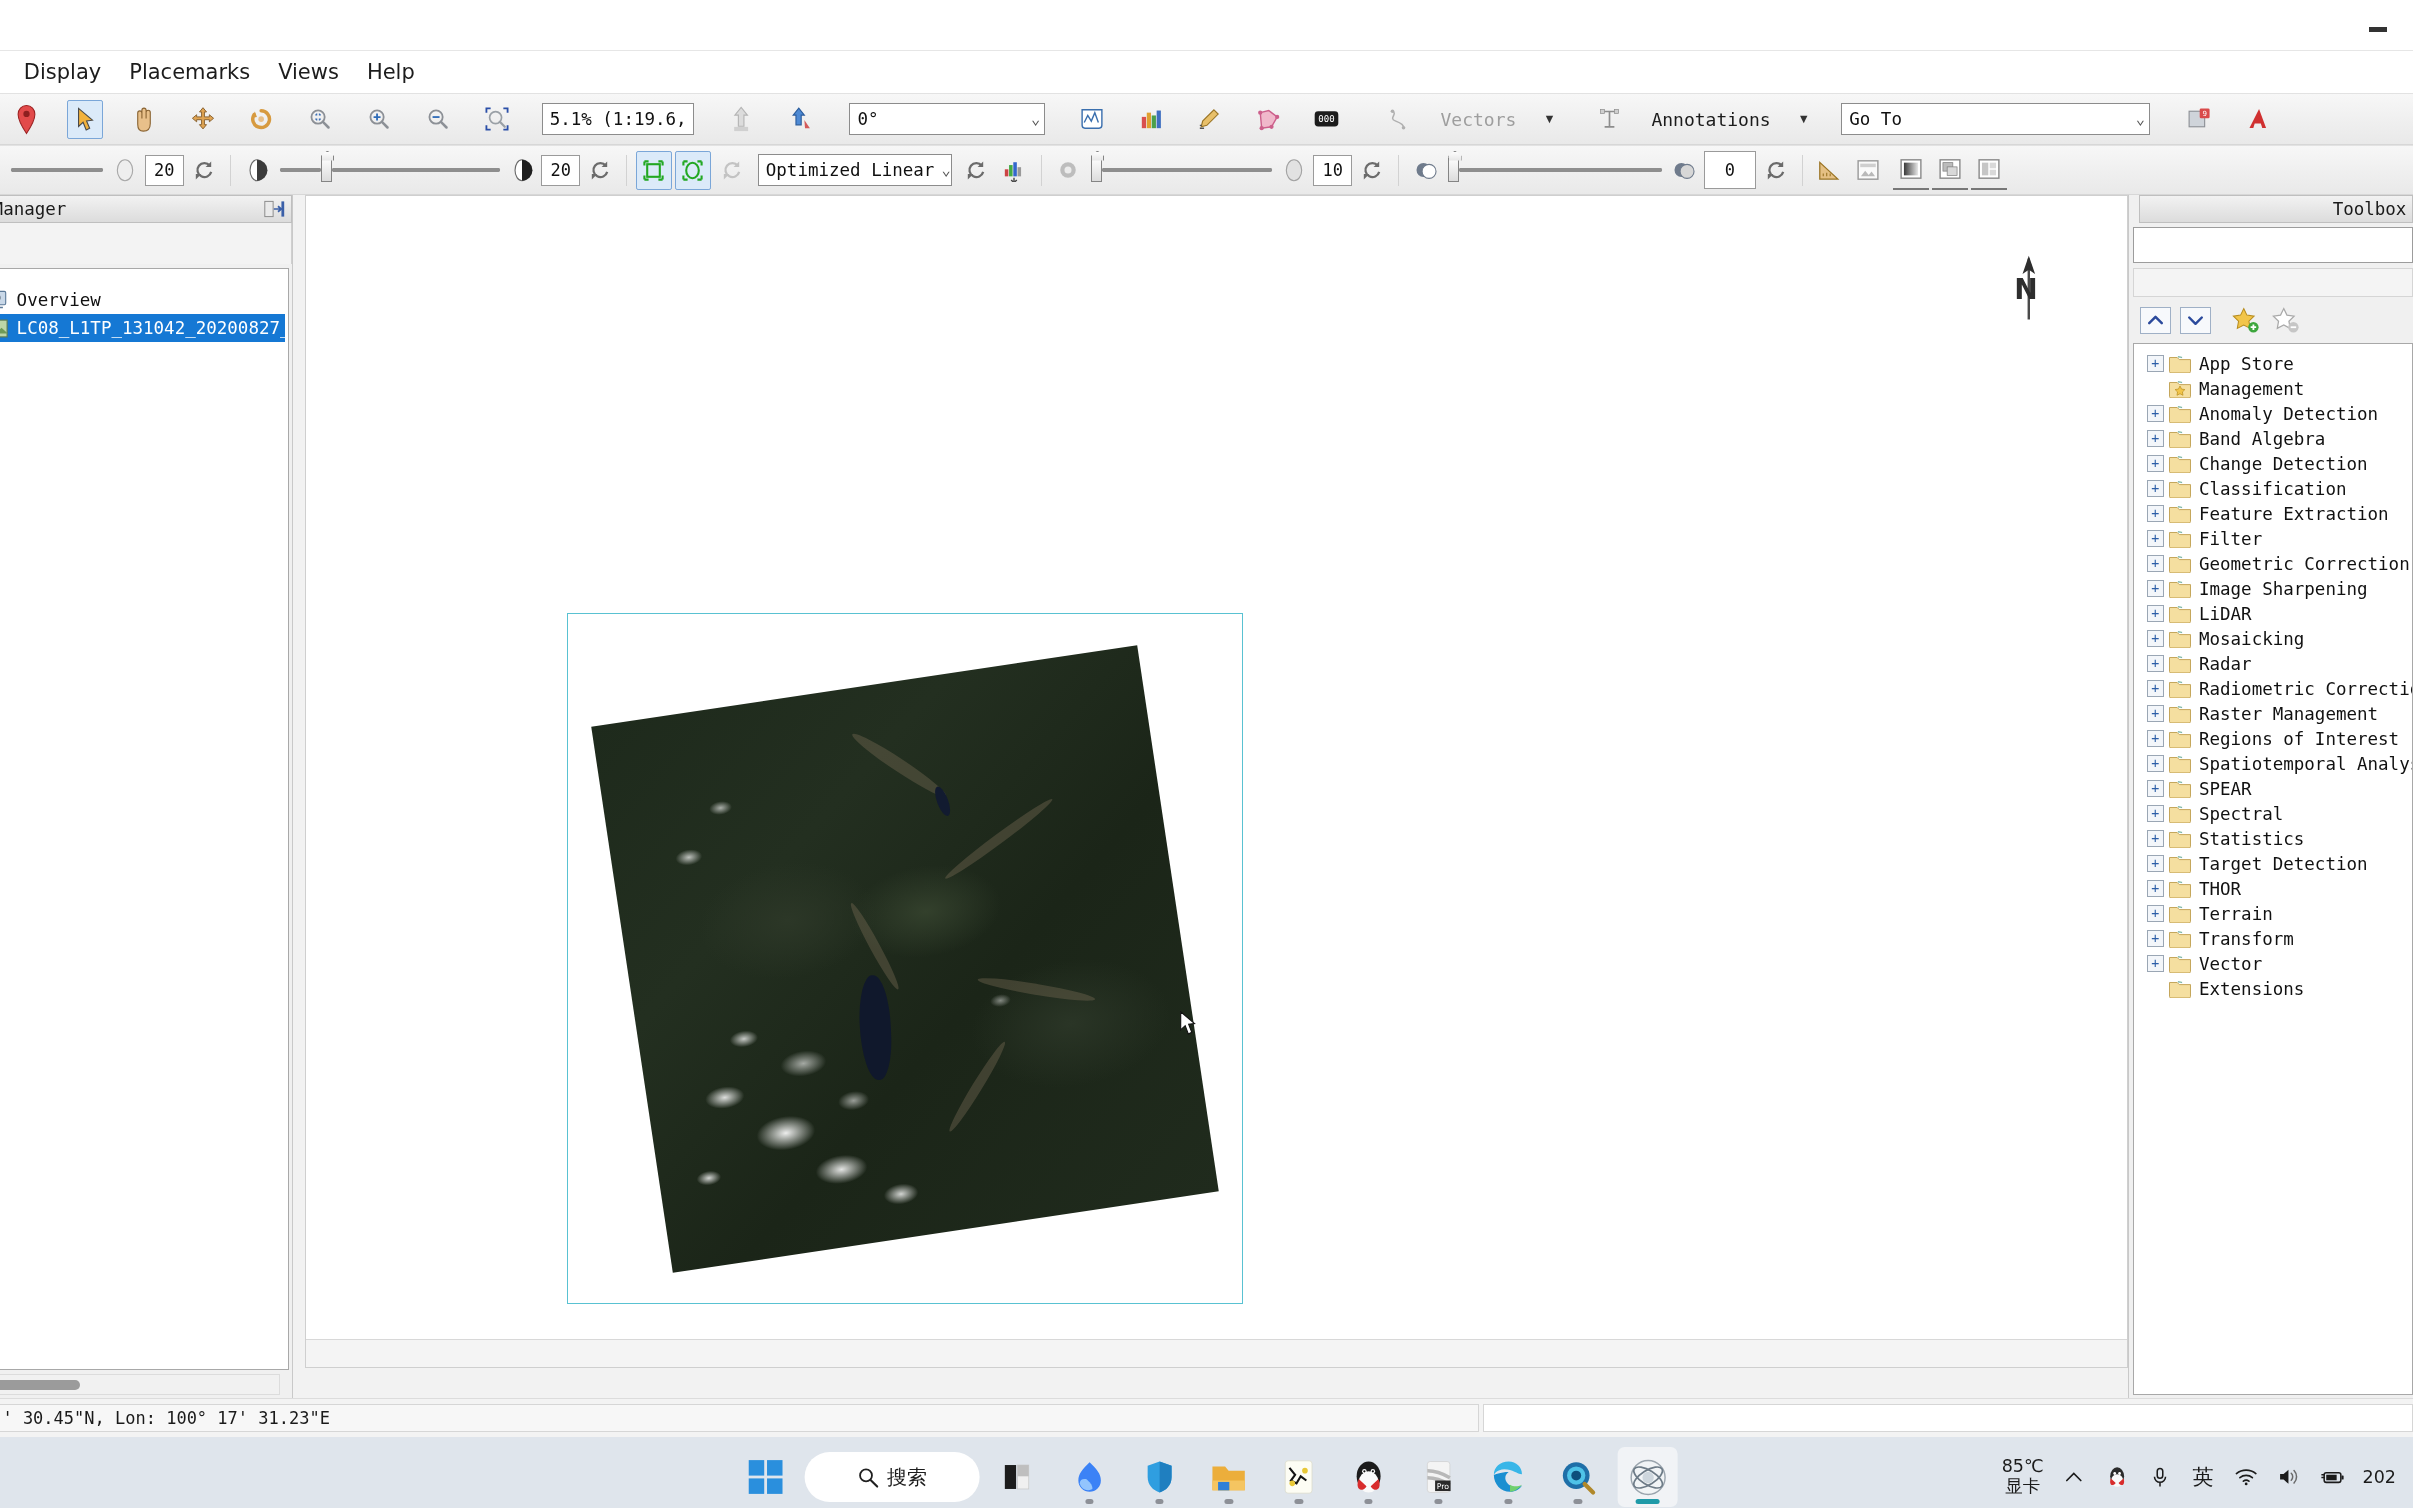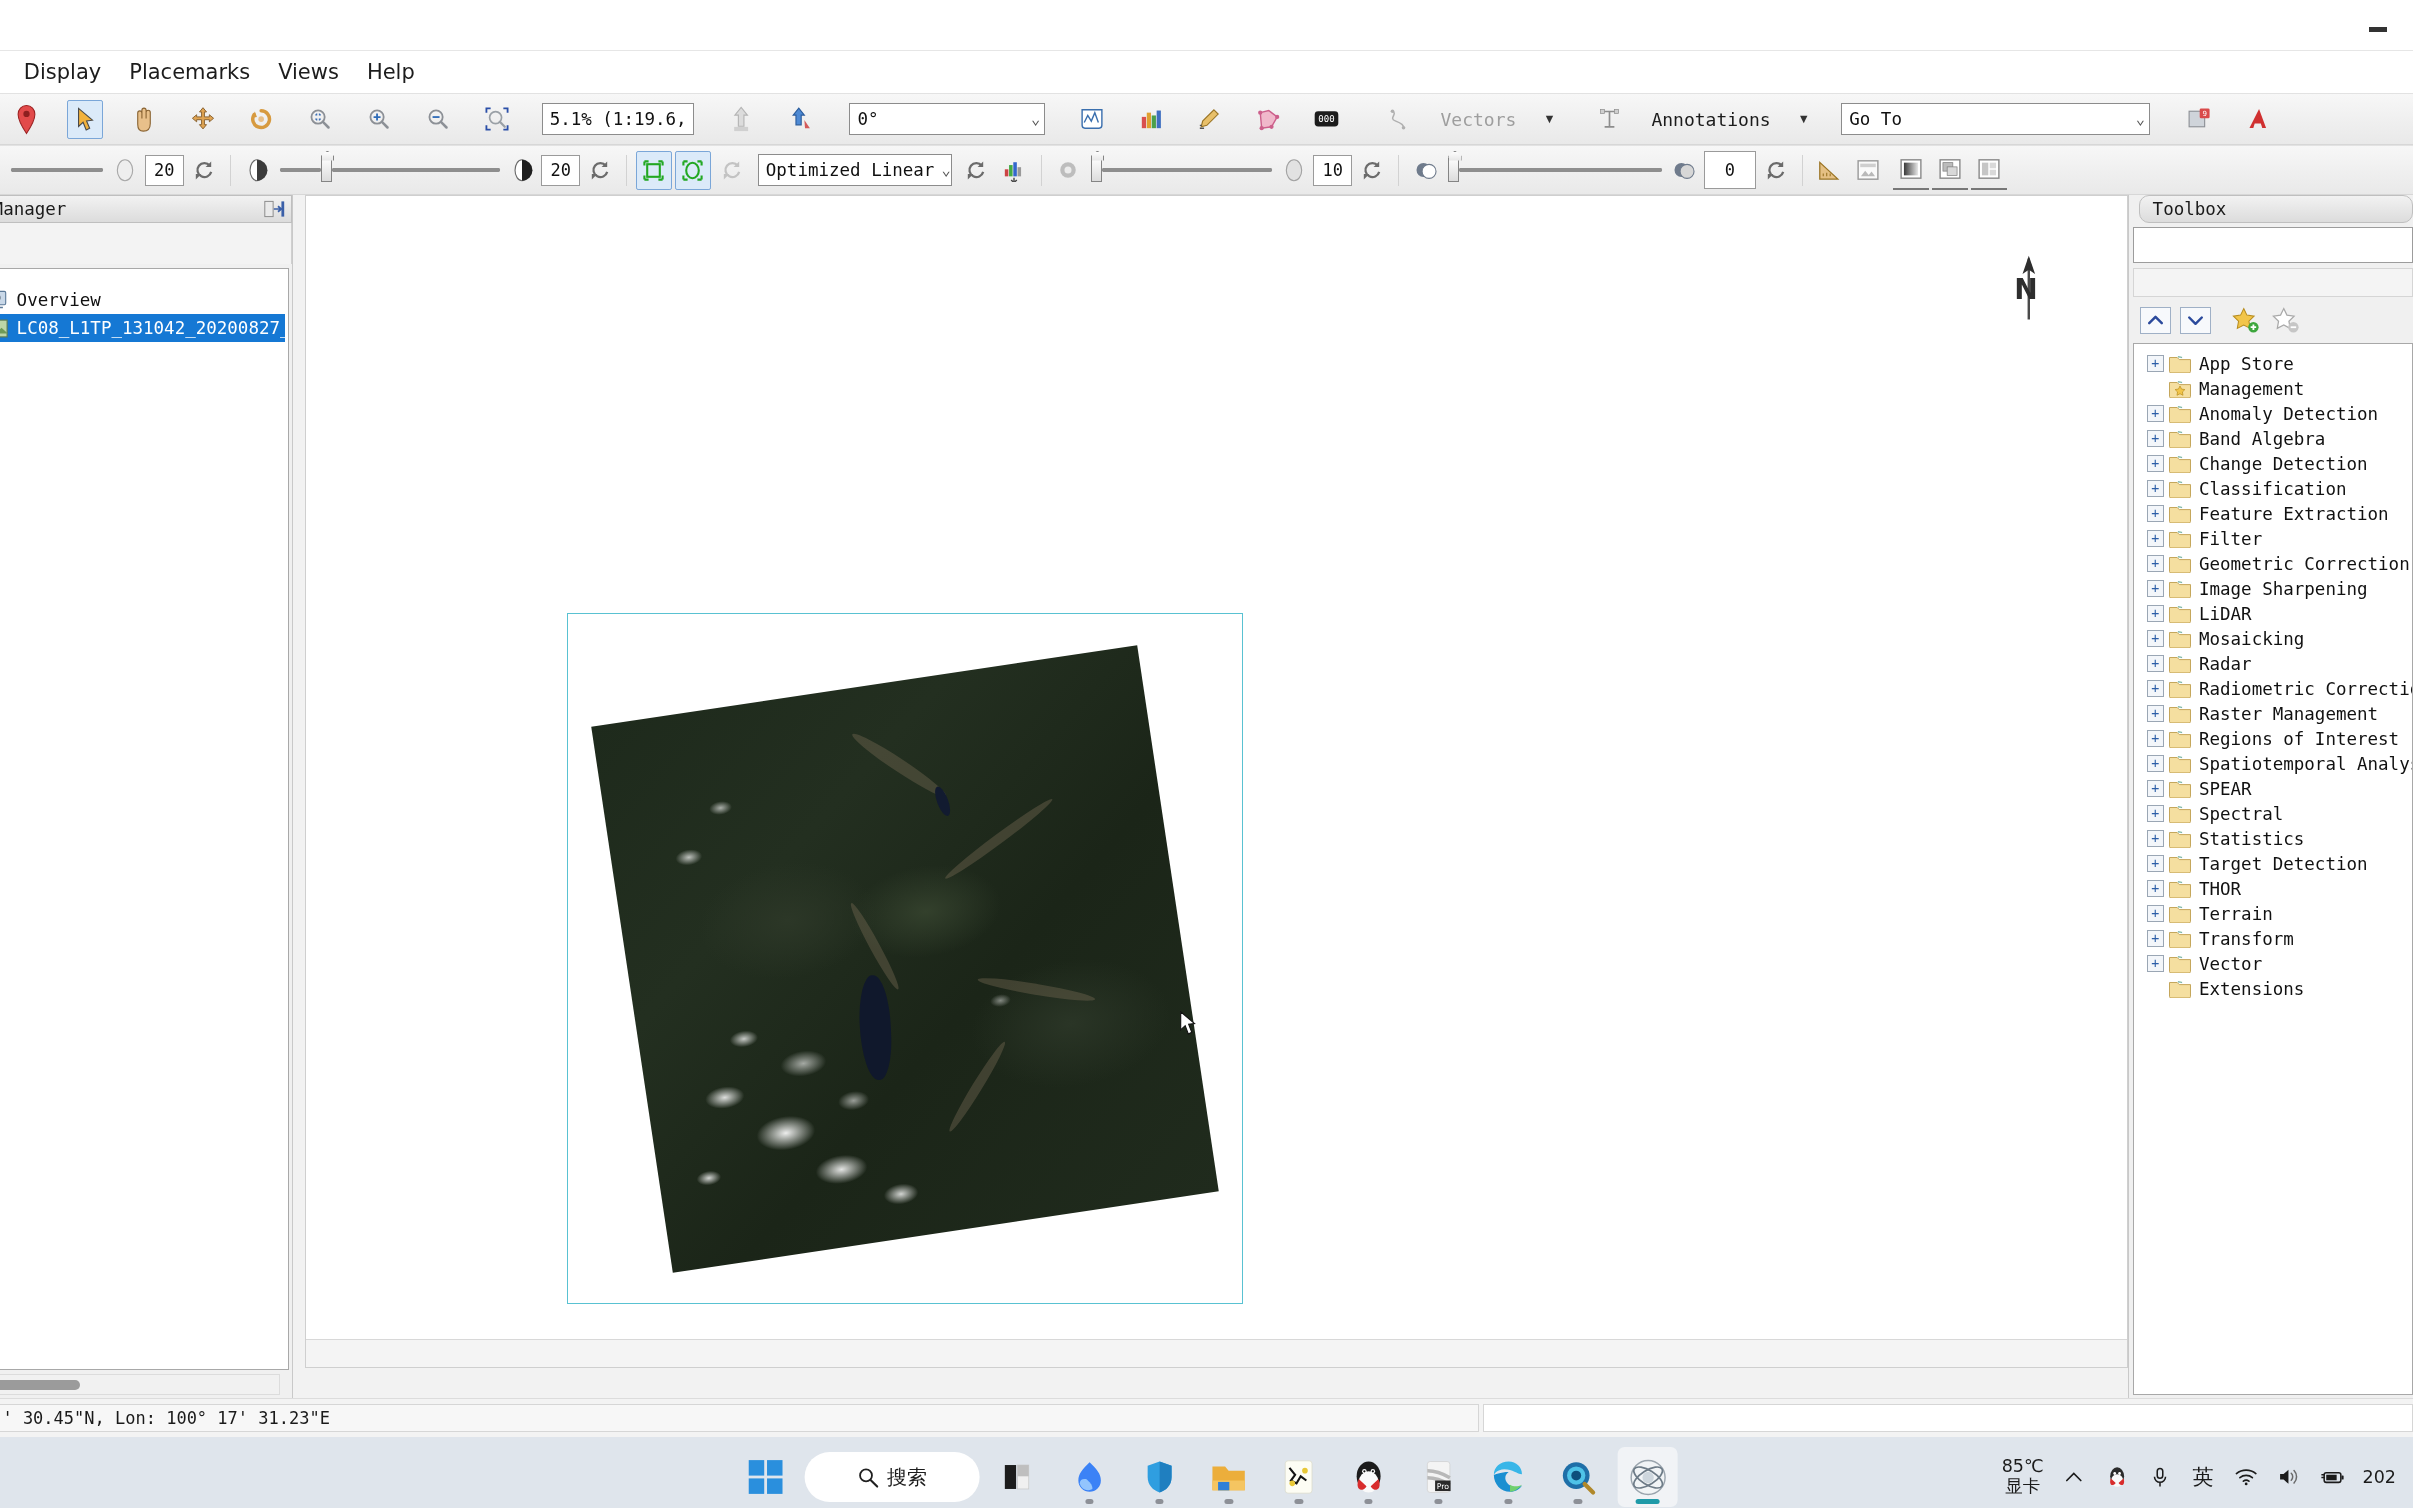--- a/index.html
+++ b/index.html
@@ -808,21 +808,21 @@
       <div class="cursor">
         <svg width="18" height="26.5" viewBox="0 0 26 38">
             <path d="M1 1 L1 27 L7.5 21 L12 33 L17 30.5 L12.5 19 L21 18 Z" fill="#ffffff" stroke="#111111" stroke-width="1.6"></path>
           </svg>
       </div>
 
       <div class="view-hscroll"></div>
     </div>
 
     <div class="dock-right">
-      <div class="dock-title" style="margin-left:10px;justify-content:flex-start;border-radius:10px;">
+      <div class="dock-title" style="margin-left:10px;justify-content:flex-end;">
         <span>Toolbox</span>
       </div>
 
       <div class="tbx-search"></div>
       <div class="tbx-blank"></div>
 
       <div class="tbx-strip">
         <div class="tbx-sbtn">
           <svg width="17" height="12.6" viewBox="0 0 24 18">
               <path d="M3 13L12 4l9 9" fill="none" stroke="#2b4a9c" stroke-width="3.5" stroke-linecap="round" stroke-linejoin="round"></path>

